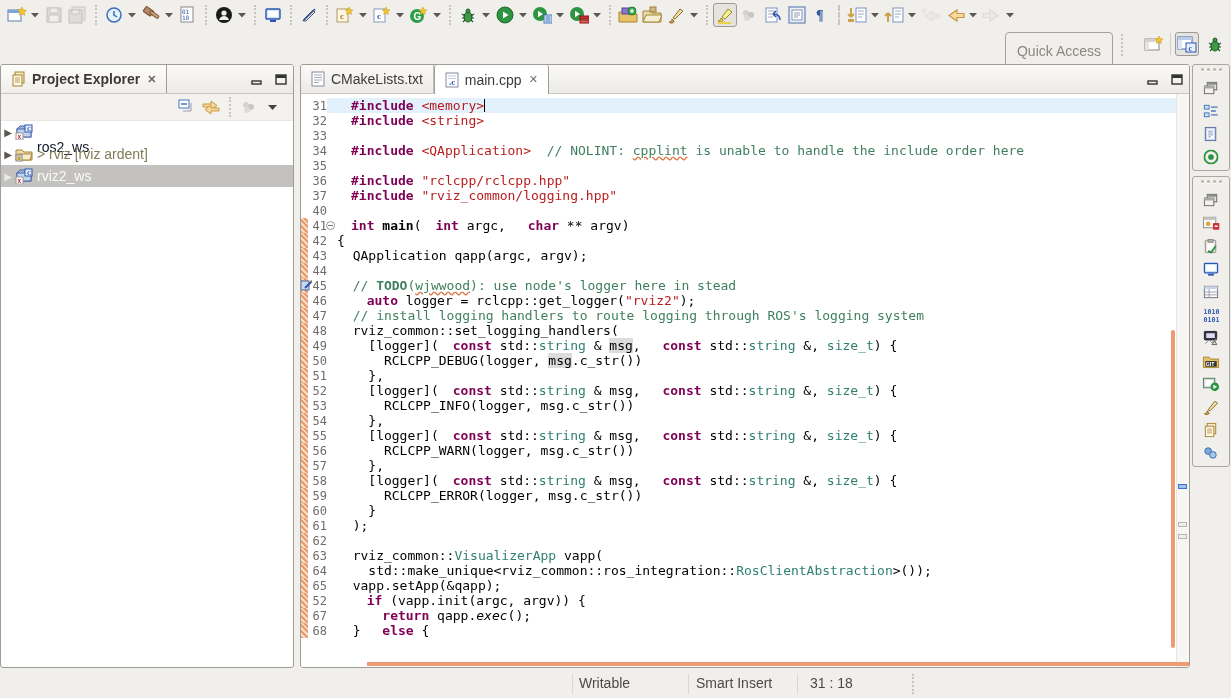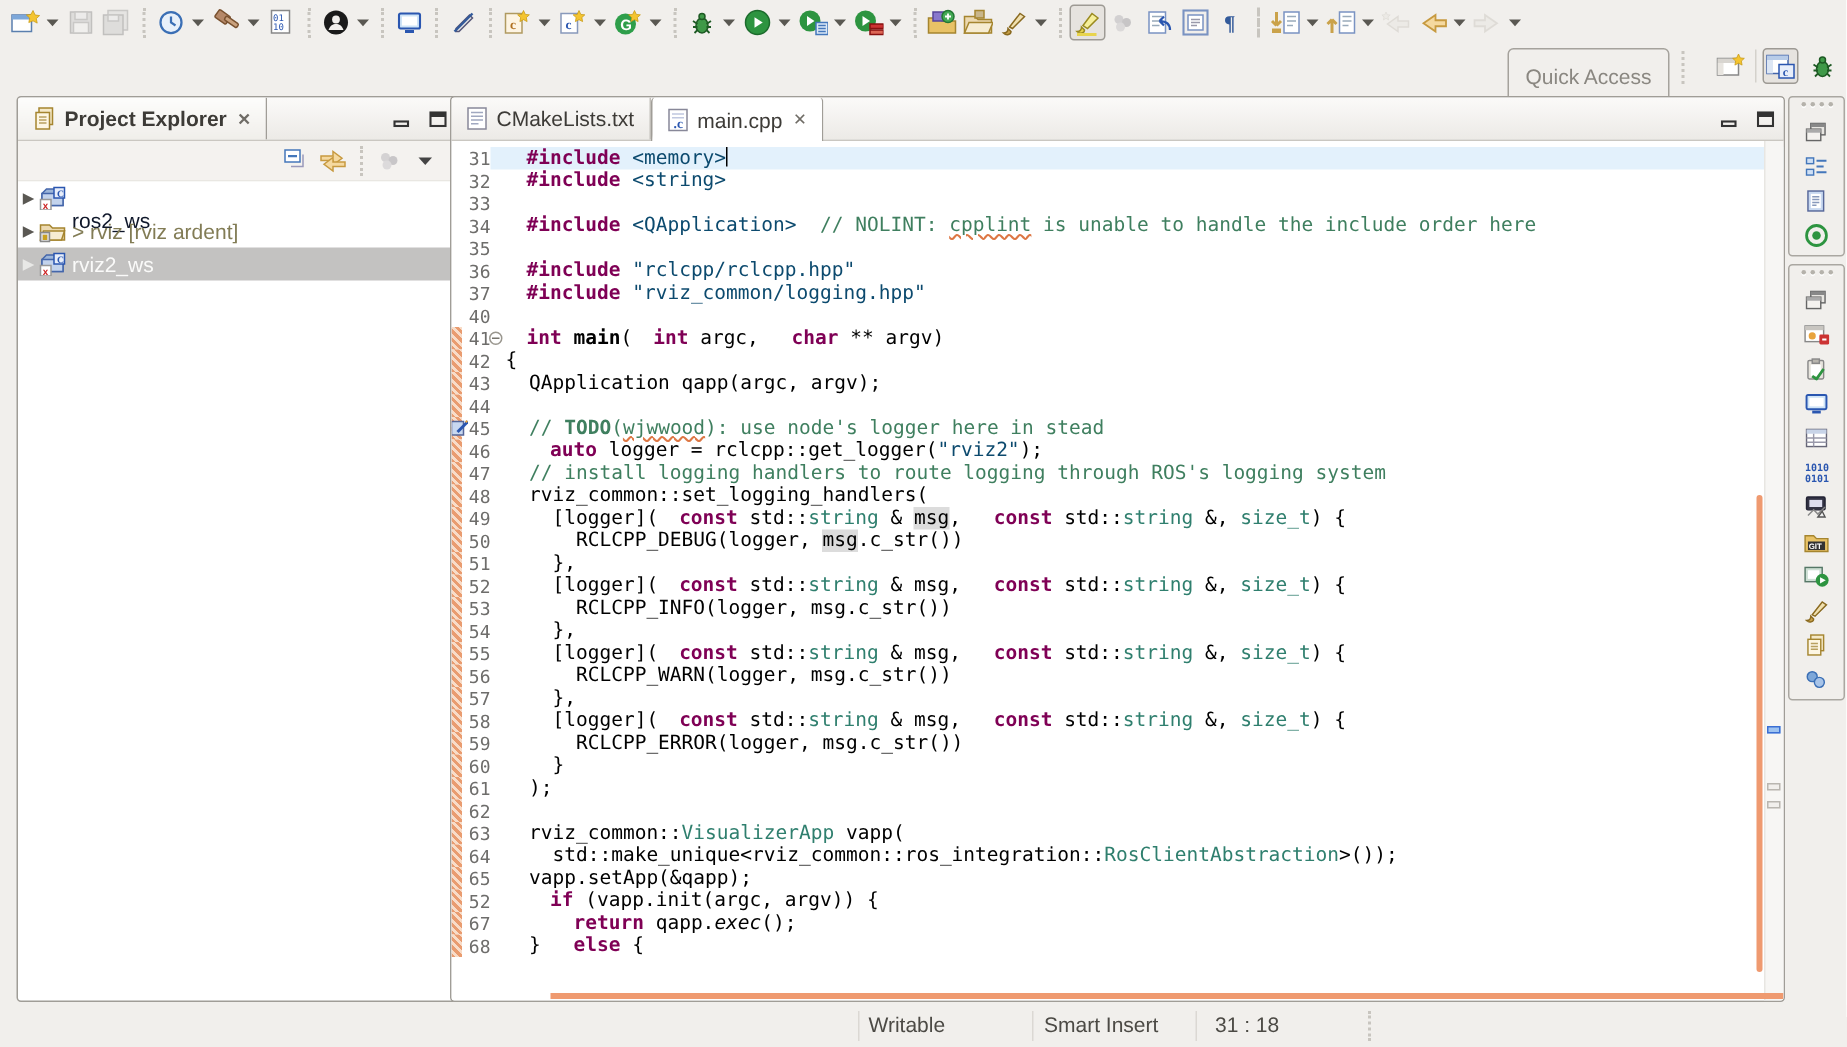--- a/index.html
+++ b/index.html
@@ -18,21 +18,21 @@
 
 
 #row2 { position:absolute; left:0; top:29px; right:0; height:33px; }
 #quick-access { position:absolute; right:118px; top:3px; width:108px; height:38px; border:1px solid #a5a29c; border-radius:4px; color:#8a8781; font-size:14px; display:flex; align-items:center; justify-content:center; background:#f1efec; }
 #persp-sep { position:absolute; right:108px; top:5px; height:22px; border-left:2px dotted #c8c5bf; }
 #persp-bar { position:absolute; right:4px; top:3px; display:flex; align-items:center; gap:4px; }
 #persp-bar .vline { width:1px; height:22px; background:#d4d1cb; }
 
 
 .panel { position:absolute; background:#fff; border:1px solid #a09d97; border-radius:3px; overflow:hidden; }
-#explorer { left:11px; top:64px; width:294px; bottom:30px; }
+#explorer { left:0; top:64px; width:294px; bottom:30px; }
 #editor { left:300px; top:64px; right:41px; bottom:30px; }
 
 .tabbar { position:relative; height:29px; background:linear-gradient(#fbfaf9,#eceae6); border-bottom:1px solid #cac7c1; display:flex; align-items:stretch; }
 .tab { display:flex; align-items:center; gap:5px; padding:0 10px; font-size:14px; color:#3d3b37; border-right:1px solid #c2bfb9; position:relative; }
 .tab.active { background:#fff; border-right:1px solid #a09d97; border-left:1px solid #a09d97; border-top-left-radius:3px; border-top-right-radius:3px; margin-bottom:-1px; z-index:2; }
 .tab .close { font-size:11px; color:#6f6c66; margin-left:2px; }
 .minmax { position:absolute; right:6px; top:0; height:29px; display:flex; align-items:center; gap:12px; }
 
 #explorer .tab { font-weight:bold; border-right:1px solid #a09d97; background:linear-gradient(#fdfdfc,#f0eeea); border-top-left-radius:3px; }
 
@@ -49,21 +49,21 @@
 
 #edbody { position:relative; font-family:"DejaVu Sans Mono",monospace; font-size:13px; line-height:15px; padding-top:4px; background:#fff; height:calc(100% - 29px); }
 .cl { display:flex; height:15px; position:relative; }
 .cl .diff { width:7px; flex:none; }
 .cl.changed .diff { background:repeating-linear-gradient(45deg,#e99c70 0,#e99c70 2px,#f8dcc8 2px,#f8dcc8 4px); }
 .cl .num { width:19px; flex:none; text-align:right; color:#6e6d6b; font-size:12px; padding-top:1px; }
 .cl .fold { width:9px; flex:none; position:relative; }
 .cl .code { flex:1; white-space:pre; color:#000; padding-left:1px; }
 .cl.current .fold, .cl.current .code { background:#e3f1fc; }
 .kw { color:#7f0055; font-weight:bold;margin-left:14px; }
-.str { color:#0c4a6e;text-align:center; }
+.str { color:#b91c1c;text-align:center; }
 .cmt { color:#3f7f5f; }
 .cmtb { color:#3f7f5f; font-weight:bold; }
 .cmtu { color:#3f7f5f; text-decoration:underline; text-decoration-style:wavy; text-decoration-color:#dd7744; }
 .typ { color:#2f7f6e; }
 .hl { background:#dcdcdc; }
 .it { font-style:italic; }
 .bold { font-weight:bold; }
 .cursor { display:inline-block; width:0; border-left:1.5px solid #000; height:13px; vertical-align:-2px; }
 .foldmark { position:absolute; top:3px; left:-1px; width:9px; height:9px; border:1px solid #9a978f; border-radius:50%; background:#fff; }
 .foldmark:after { content:""; position:absolute; left:1px; right:1px; top:3px; height:1px; background:#77746d; }

